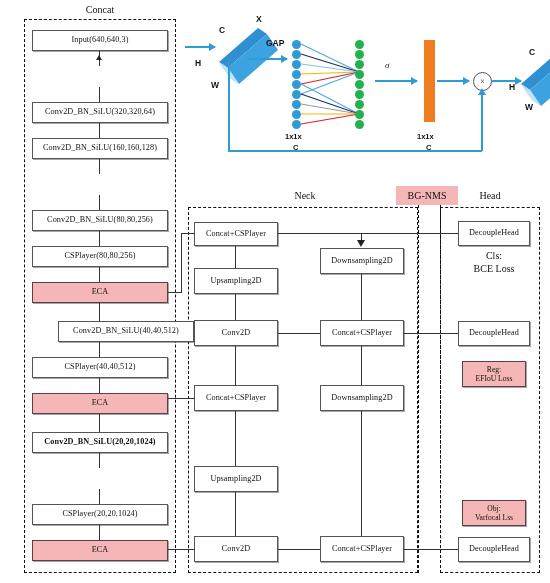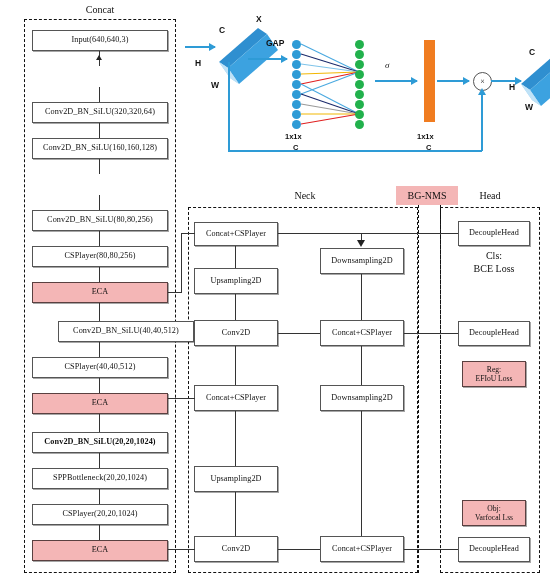--- a/index.html
+++ b/index.html
@@ -86,21 +86,20 @@
   <div class="blk" style="left:32px;top:30px;width:136px;height:21px;">Input(640,640,3)</div>
   <div class="blk" style="left:32px;top:102px;width:136px;height:21px;">Conv2D_BN_SiLU(320,320,64)</div>
   <div class="blk" style="left:32px;top:138px;width:136px;height:21px;">Conv2D_BN_SiLU(160,160,128)</div>
   <div class="blk" style="left:32px;top:210px;width:136px;height:21px;">Conv2D_BN_SiLU(80,80,256)</div>
   <div class="blk" style="left:32px;top:246px;width:136px;height:21px;">CSPlayer(80,80,256)</div>
   <div class="blk pink" style="left:32px;top:282px;width:136px;height:21px;">ECA</div>
   <div class="blk" style="left:32px;top:321px;width:136px;height:21px;margin-left:26px;">Conv2D_BN_SiLU(40,40,512)</div>
   <div class="blk" style="left:32px;top:357px;width:136px;height:21px;">CSPlayer(40,40,512)</div>
   <div class="blk pink" style="left:32px;top:393px;width:136px;height:21px;">ECA</div>
   <div class="blk" style="left:32px;top:432px;width:136px;height:21px;font-weight:bold;">Conv2D_BN_SiLU(20,20,1024)</div>
-  <div class="blk" style="left:32px;top:468px;width:136px;height:21px;">SPPBottleneck(20,20,1024)</div>
   <div class="blk" style="left:32px;top:504px;width:136px;height:21px;">CSPlayer(20,20,1024)</div>
   <div class="blk pink" style="left:32px;top:540px;width:136px;height:21px;">ECA</div>
 
   <div class="ln lnv dark" style="left:99px;top:51px;height:15px;"></div>
   <div class="ln lnv dark" style="left:99px;top:87px;height:15px;"></div>
   <div class="ln lnv dark" style="left:99px;top:123px;height:15px;"></div>
   <div class="ln lnv dark" style="left:99px;top:159px;height:15px;"></div>
   <div class="ln lnv dark" style="left:99px;top:195px;height:15px;"></div>
   <div class="ln lnv dark" style="left:99px;top:231px;height:15px;"></div>
   <div class="ln lnv dark" style="left:99px;top:267px;height:15px;"></div>

